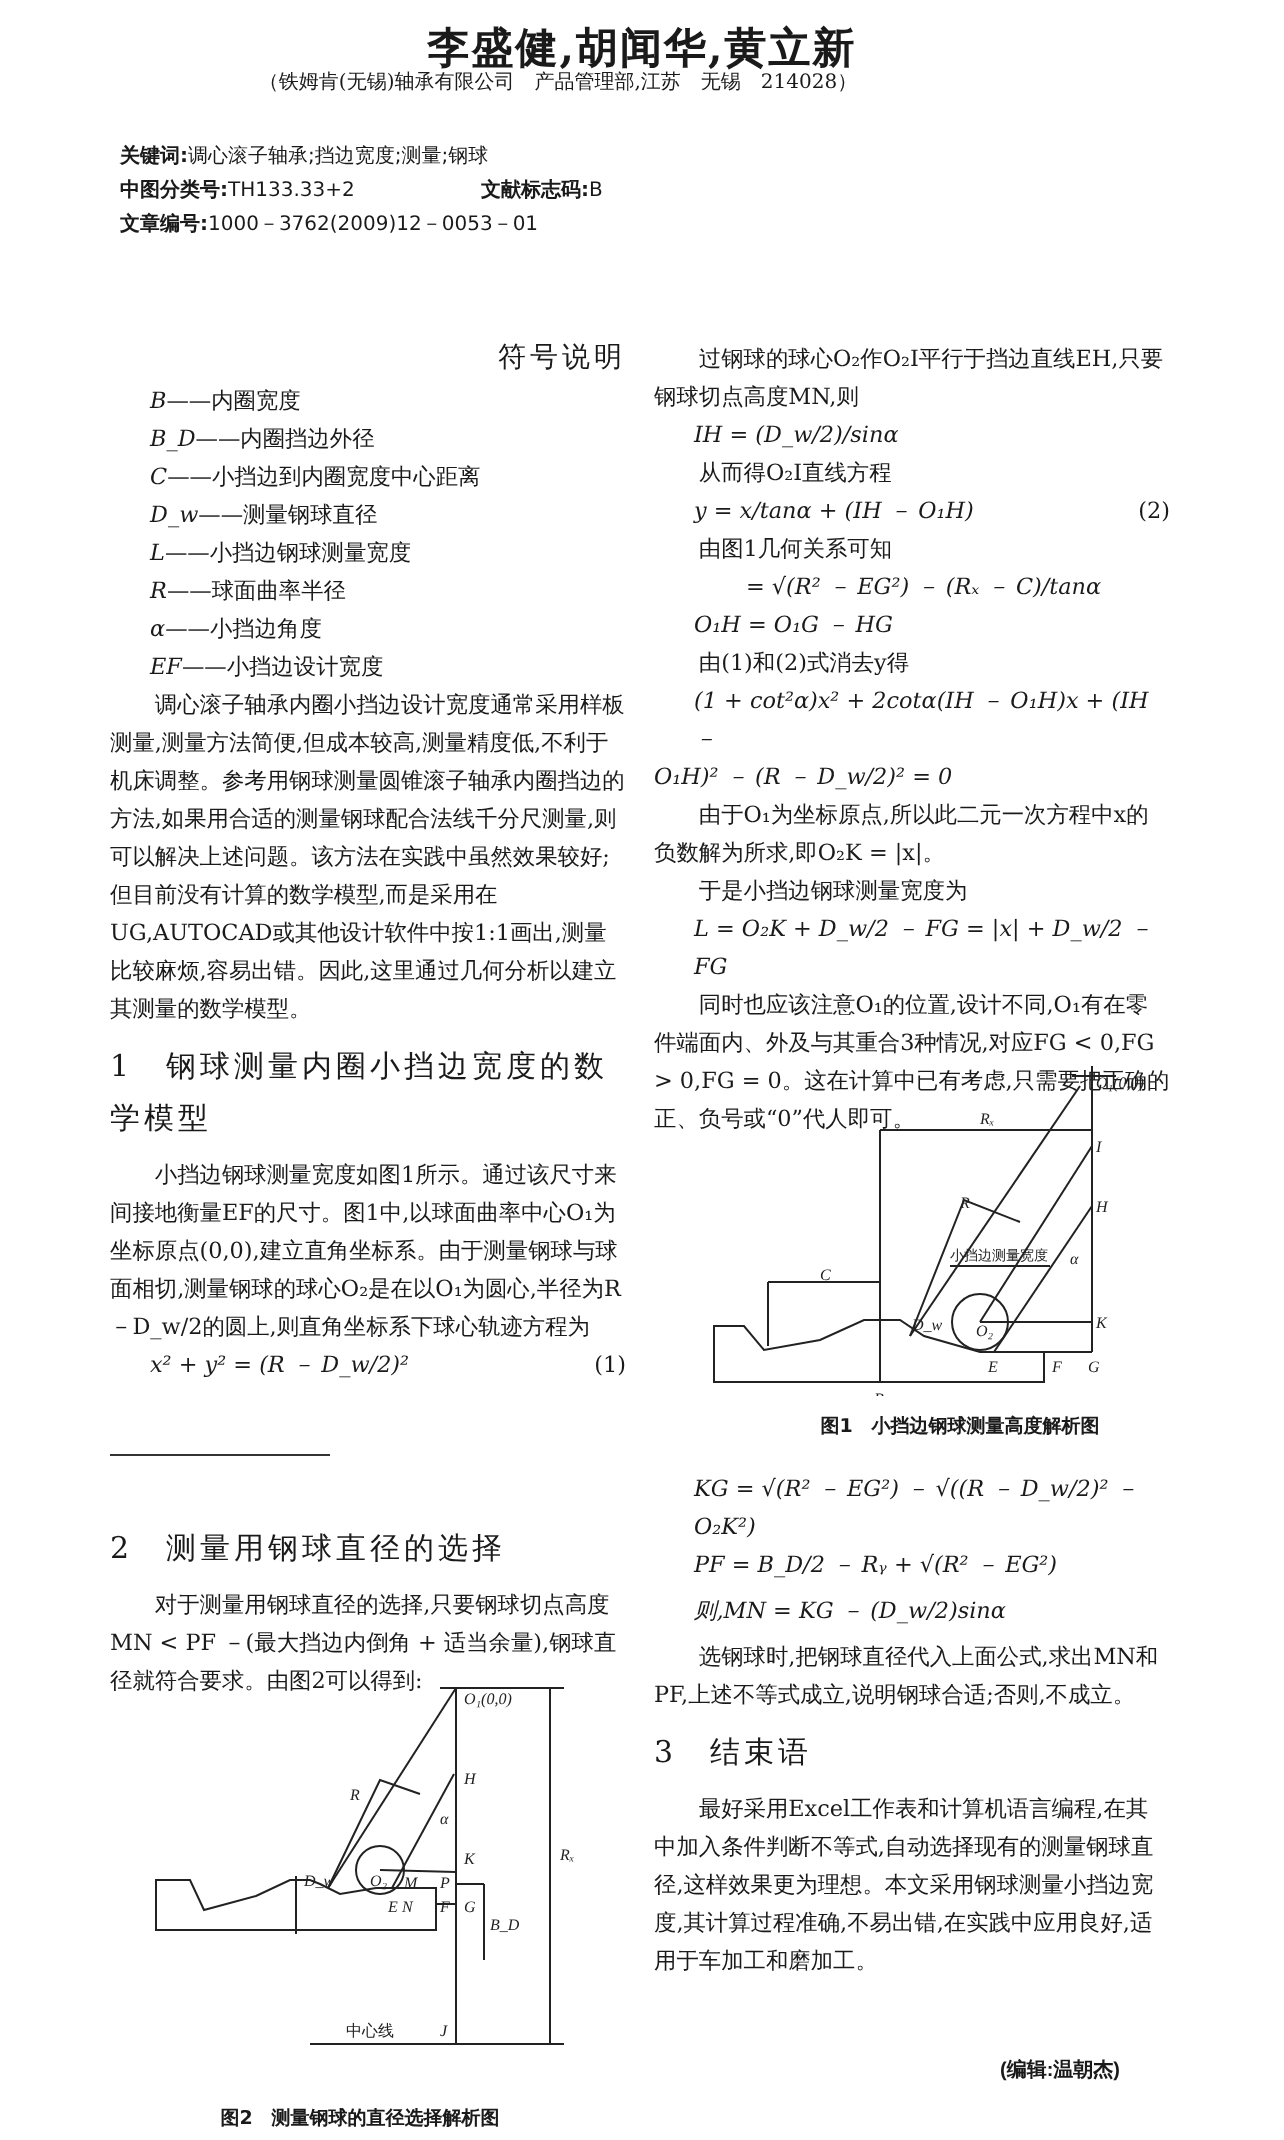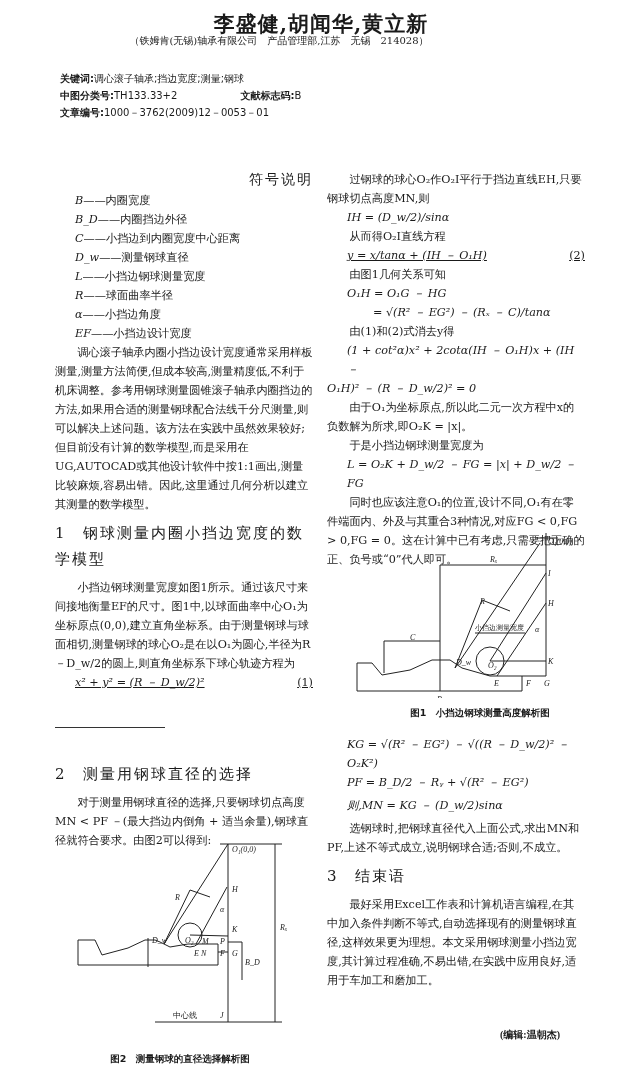--- a/index.html
+++ b/index.html
@@ -13,26 +13,26 @@
   .meta-row span{display:inline-block;margin-right:30px;}
   .col{font-size:11.2px;line-height:19px;}
   .lc{left:55px;width:258px;}
   .rc{left:327px;width:258px;}
   .ind{text-indent:2em;}
   .p{margin:0;}
   .sym-title{text-align:right;font-size:14px;margin:0 0 2px 0;letter-spacing:2px;}
   .sym{padding-left:20px;}
   .sec{font-size:15px;letter-spacing:2px;margin:6px 0 6px 0;line-height:26px;}
   .sec .num{display:inline-block;width:28px;}
-  .eq{padding-left:20px;display:flex;justify-content:space-between;font-style:italic;text-decoration:underline;}
+  .eq{padding-left:20px;display:flex;justify-content:space-between;font-style:italic;}
   .eq .n{font-style:normal;}
   .math{font-style:italic;padding-left:20px;}
   .fnote-rule{left:55px;top:727px;width:110px;height:0;border-top:1px solid #333;}
   .caption{font-size:9.5px;text-align:center;font-weight:bold;font-family:"DejaVu Sans","Liberation Sans",sans-serif;}
-  .editor{font-size:10px;font-family:Liberation Serif, serif;font-weight:bold;}
+  .editor{font-size:10px;font-family:Liberation Sans, sans-serif;font-weight:bold;}
   svg text{font-family:"Liberation Serif","DejaVu Serif",serif;font-style:italic;}
 </style>
 </head>
 <body>
 
 <div class="abs authors">李盛健,胡闻华,黄立新</div>
 <div class="abs affil">（铁姆肯(无锡)轴承有限公司　产品管理部,江苏　无锡　214028）</div>
 
 <div class="abs abstract">
   <div><b>关键词:</b><span>调心滚子轴承;挡边宽度;测量;钢球</span></div>
@@ -112,22 +112,22 @@
 
 <div class="abs col rc" style="top:170px;">
   <p class="p ind">过钢球的球心O₂作O₂I平行于挡边直线EH,只要钢球切点高度MN,则</p>
   <div class="math">IH = (D_w/2)/sinα</div>
   <p class="p ind">从而得O₂I直线方程</p>
   <div class="eq">
       <span>y = x/tanα + (IH － O₁H)</span>
       <span class="n">(2)</span>
     </div>
   <p class="p ind">由图1几何关系可知</p>
+  <div class="math" style="padding-left:46px;">= √(R² － EG²) － (Rₓ － C)/tanα</div>
   <div class="math">O₁H = O₁G － HG</div>
-  <div class="math" style="padding-left:46px;">= √(R² － EG²) － (Rₓ － C)/tanα</div>
   <p class="p ind">由(1)和(2)式消去y得</p>
   <div class="math">(1 + cot²α)x² + 2cotα(IH － O₁H)x + (IH －</div>
   <div class="math" style="padding-left:0;">O₁H)² － (R － D_w/2)² = 0</div>
   <p class="p ind">由于O₁为坐标原点,所以此二元一次方程中x的负数解为所求,即O₂K = |x|。</p>
   <p class="p ind">于是小挡边钢球测量宽度为</p>
   <div class="math">L = O₂K + D_w/2 － FG = |x| + D_w/2 － FG</div>
   <p class="p ind">同时也应该注意O₁的位置,设计不同,O₁有在零件端面内、外及与其重合3种情况,对应FG &lt; 0,FG &gt; 0,FG = 0。这在计算中已有考虑,只需要把正确的正、负号或“0”代人即可。</p>
 </div>
 
 <svg class="abs" style="left:340px;top:528px;" width="260" height="170" viewBox="0 0 260 170">

